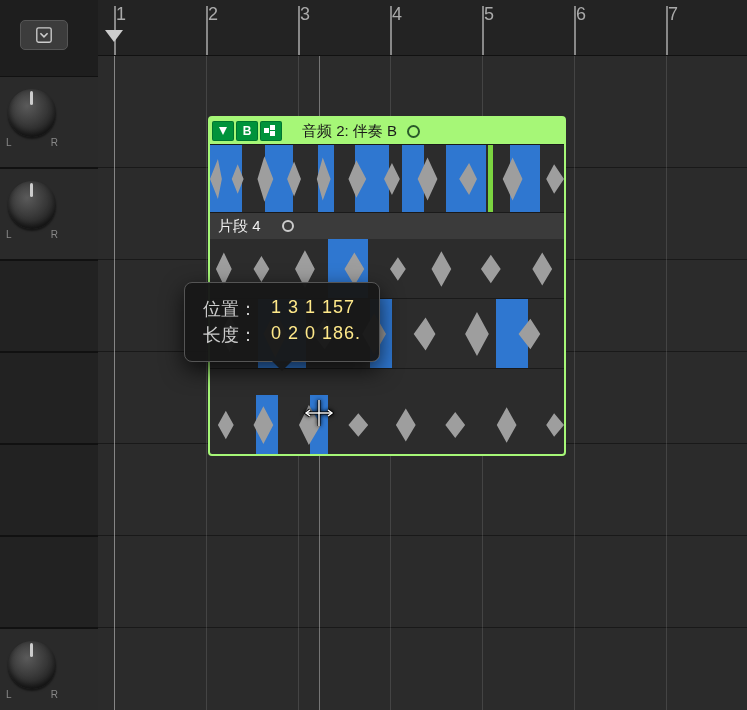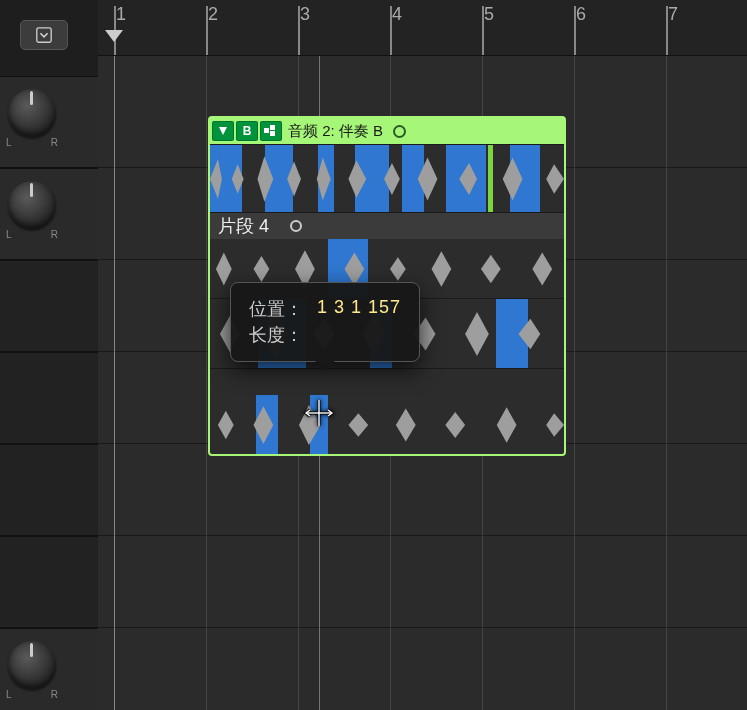--- a/index.html
+++ b/index.html
@@ -138,40 +138,40 @@
   }
   .region-head .hbtn {
     width: 22px; height: 20px;
     background: #00933b;
     color: #fff;
     display: flex; align-items: center; justify-content: center;
     font-size: 12px; font-weight: bold;
     border: 1px solid rgba(0,0,0,.2);
     border-radius: 2px;
   }
-  .region-head .htxt { margin-left: 4px; }
+  .region-head .htxt { margin-left: 18px; }
   .region-head .circle {
     width: 13px; height: 13px;
     border: 2px solid #2a5a2a;
     border-radius: 50%;
     margin-left: 8px;
   }
   .subtrack {
     position: relative;
     height: 86px;
     border-top: 1px solid #1a1a1a;
   }
   .subtrack.tall { height: 68px; }
   .sub-head {
     position: absolute;
     left: 0; top: 0; right: 0;
     height: 26px;
     background: #3b3b3b;
     color: #eee;
-    font-size: 18px;
+    font-size: 15px;
     display: flex;
     align-items: center;
     padding-left: 8px;
     gap: 21px;
   }
   .sub-head .circle {
     width: 12px; height: 12px;
     border: 2px solid #ccc;
     border-radius: 50%;
   }
@@ -198,21 +198,20 @@
   .tooltip {
     position: absolute;
     background: rgba(24,24,24,.97);
     border: 1px solid #555;
     border-radius: 8px;
     padding: 12px 18px;
     color: #ddd;
     font-size: 18px;
     box-shadow: 0 8px 22px rgba(0,0,0,.7);
     z-index: 50;
-    margin-left: 46px;
   }
   .tooltip::after {
     content: '';
     position: absolute;
     bottom: -10px; left: 50%;
     transform: translateX(-50%);
     width: 0; height: 0;
     border-left: 10px solid transparent;
     border-right: 10px solid transparent;
     border-top: 10px solid rgba(24,24,24,.97);
@@ -379,20 +378,21 @@
 
 </div>
 
 <div class="tooltip" style="left:184px; top:282px;">
   <div class="row">
     <span class="k">位置：</span>
     <span class="v">1 3 1 157</span>
   </div>
   <div class="row">
     <span class="k">长度：</span>
+    <span class="v">0 2 0 186.</span>
   </div>
 </div>
 
 <div class="move-cursor" style="left:304px; top:398px;">
   <svg width="30" height="30" viewBox="0 0 30 30">
     <g stroke="#000" stroke-width="3" fill="none">
       <line x1="15" y1="2" x2="15" y2="28"></line>
       <polyline points="6,12 2,15 6,18"></polyline>
       <polyline points="24,12 28,15 24,18"></polyline>
       <line x1="2" y1="15" x2="28" y2="15"></line>

